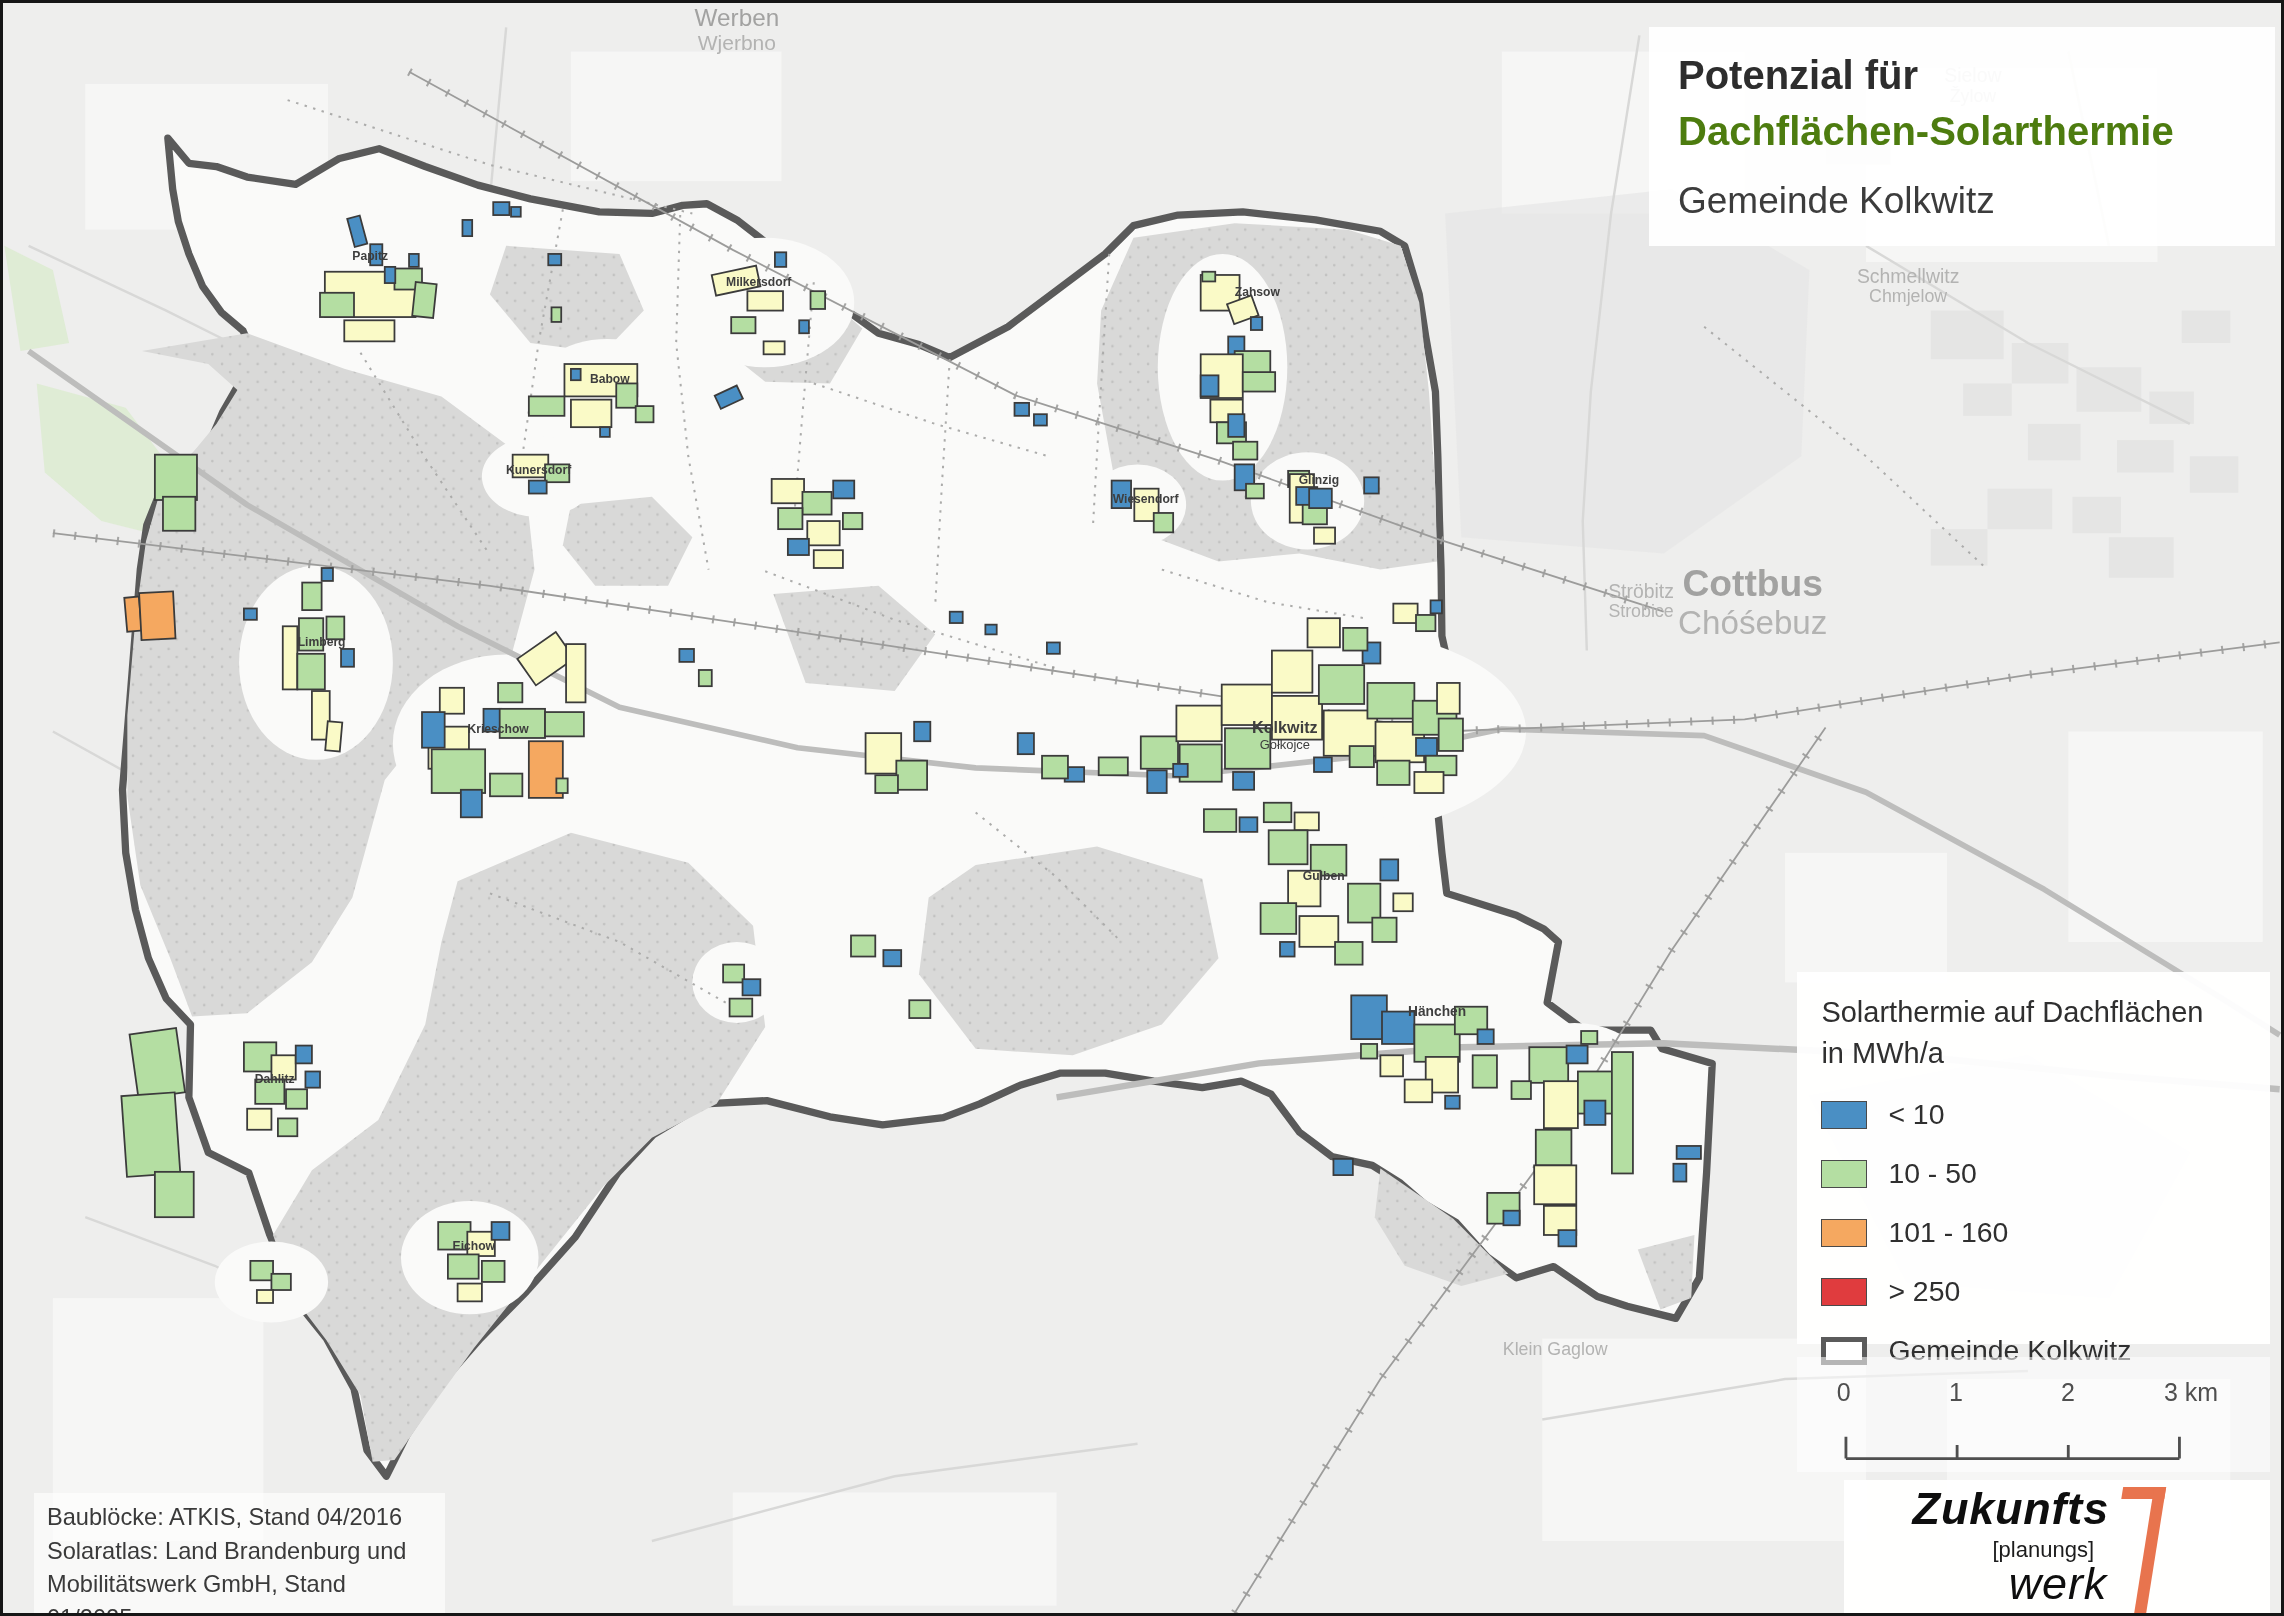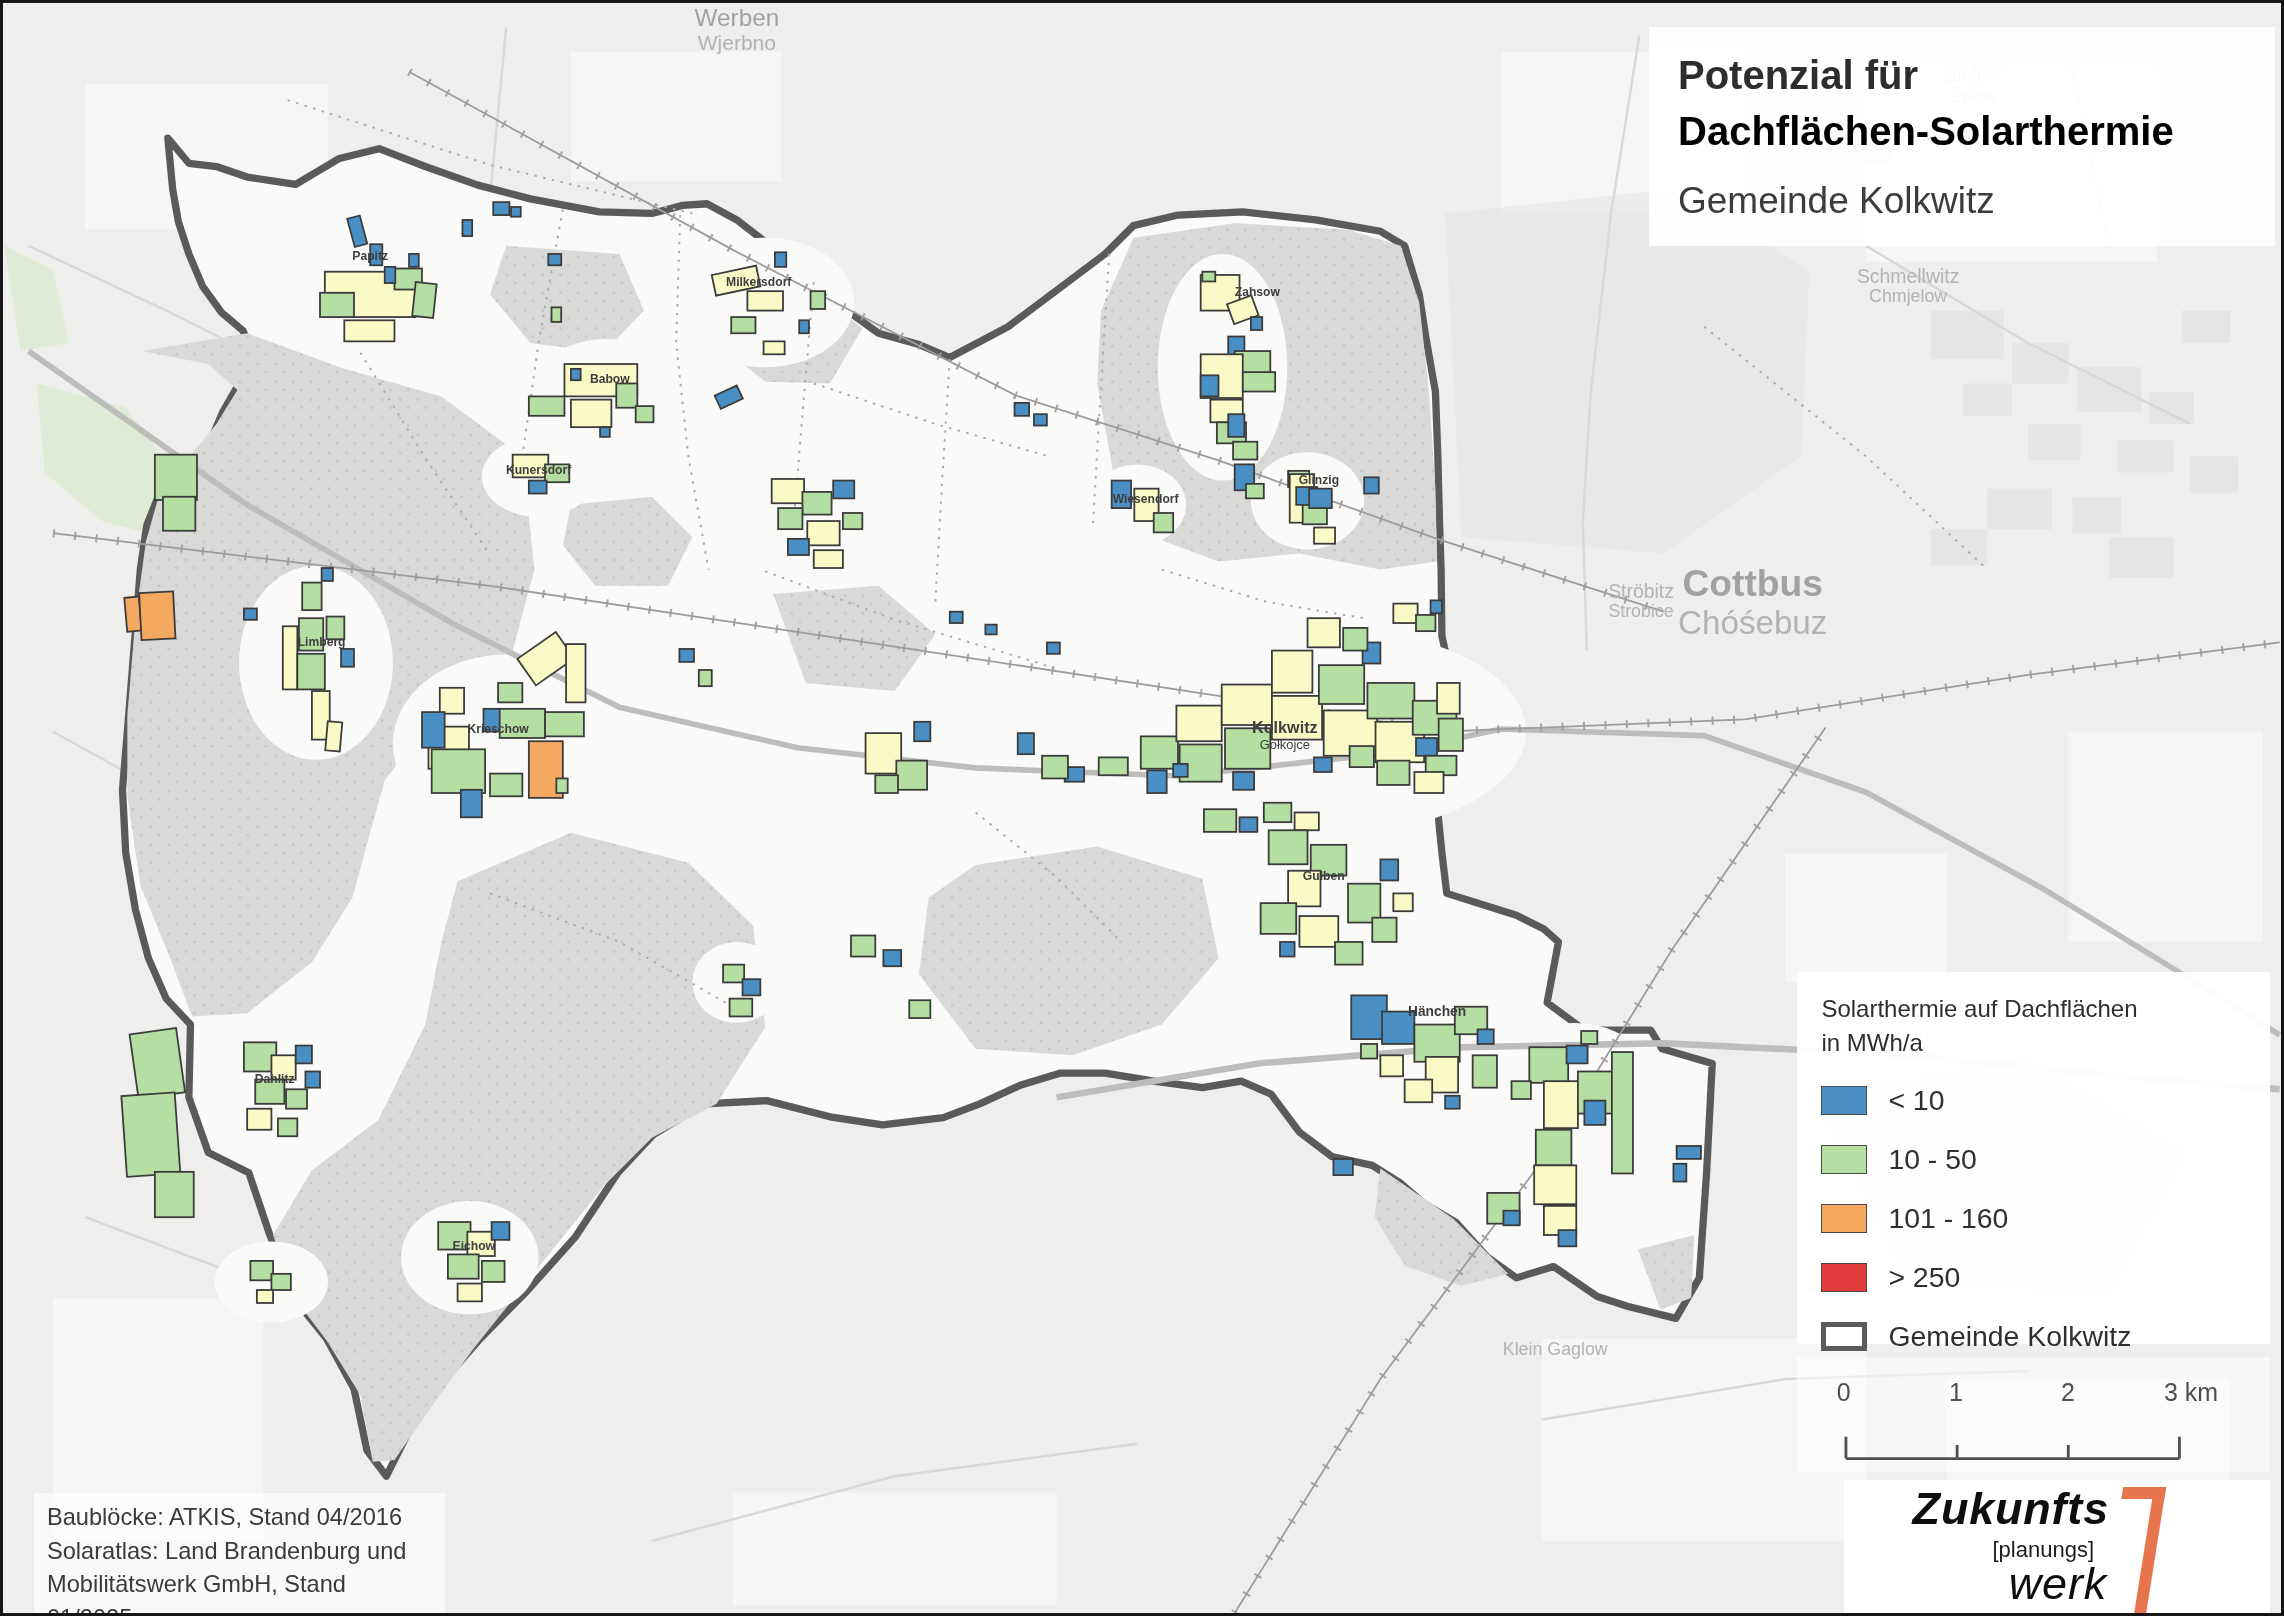--- a/index.html
+++ b/index.html
@@ -5,27 +5,27 @@
   html,body{margin:0;padding:0;background:#cfcfcf;}
   .stage{position:relative;width:2284px;height:1616px;background:#EEEEED;
     border:3.3px solid #161616;box-sizing:border-box;overflow:hidden;
     font-family:"Liberation Sans",sans-serif;}
   #mapsvg{position:absolute;left:0;top:0;width:100%;height:100%;}
 
   
   .title-panel{position:absolute;left:1646px;top:24.4px;width:626px;height:219px;
     background:rgba(255,255,255,.93);}
   .title-panel .t1{margin:21px 0 0 29px;font-size:40px;font-weight:700;color:#2d2d2d;line-height:1.38;}
-  .title-panel .t2{margin:0 0 0 29px;font-size:40px;font-weight:700;color:#000000;line-height:1.38;}
+  .title-panel .t2{margin:0 0 0 29px;font-size:40px;font-weight:700;color:#4d7c0f;line-height:1.38;}
   .title-panel .sub{margin:21px 0 0 29px;font-size:37px;font-weight:400;color:#3c3c3c;}
 
   
   .legend-panel{position:absolute;left:1794px;top:969px;width:473px;height:372px;
     background:rgba(255,255,255,.95);padding:19.5px 24.4px;box-sizing:border-box;}
-  .legend-h{font-size:24px;color:#2f2f2f;line-height:1.42;}
+  .legend-h{font-size:29px;color:#2f2f2f;line-height:1.42;}
   .legend-row{display:flex;align-items:center;gap:21px;margin-top:23px;height:36px;}
   .swatch{width:46px;height:28.4px;border:1.6px solid #4a4a4a;box-sizing:border-box;flex:0 0 auto;}
   .swatch-boundary{border-width:5.7px;background:#fff !important;}
   .legend-label{font-size:28.4px;color:#2f2f2f;white-space:nowrap;}
 
   
   .scale-panel{position:absolute;left:1794px;top:1354px;width:473px;height:115px;
     background:rgba(255,255,255,.55);}
   .scale-num{position:absolute;top:21px;font-size:25px;color:#4f4f4f;width:98px;text-align:center;}
   .sn0{left:-2.4px;} .sn1{left:110px;} .sn2{left:222px;} .sn3{left:345px;}

